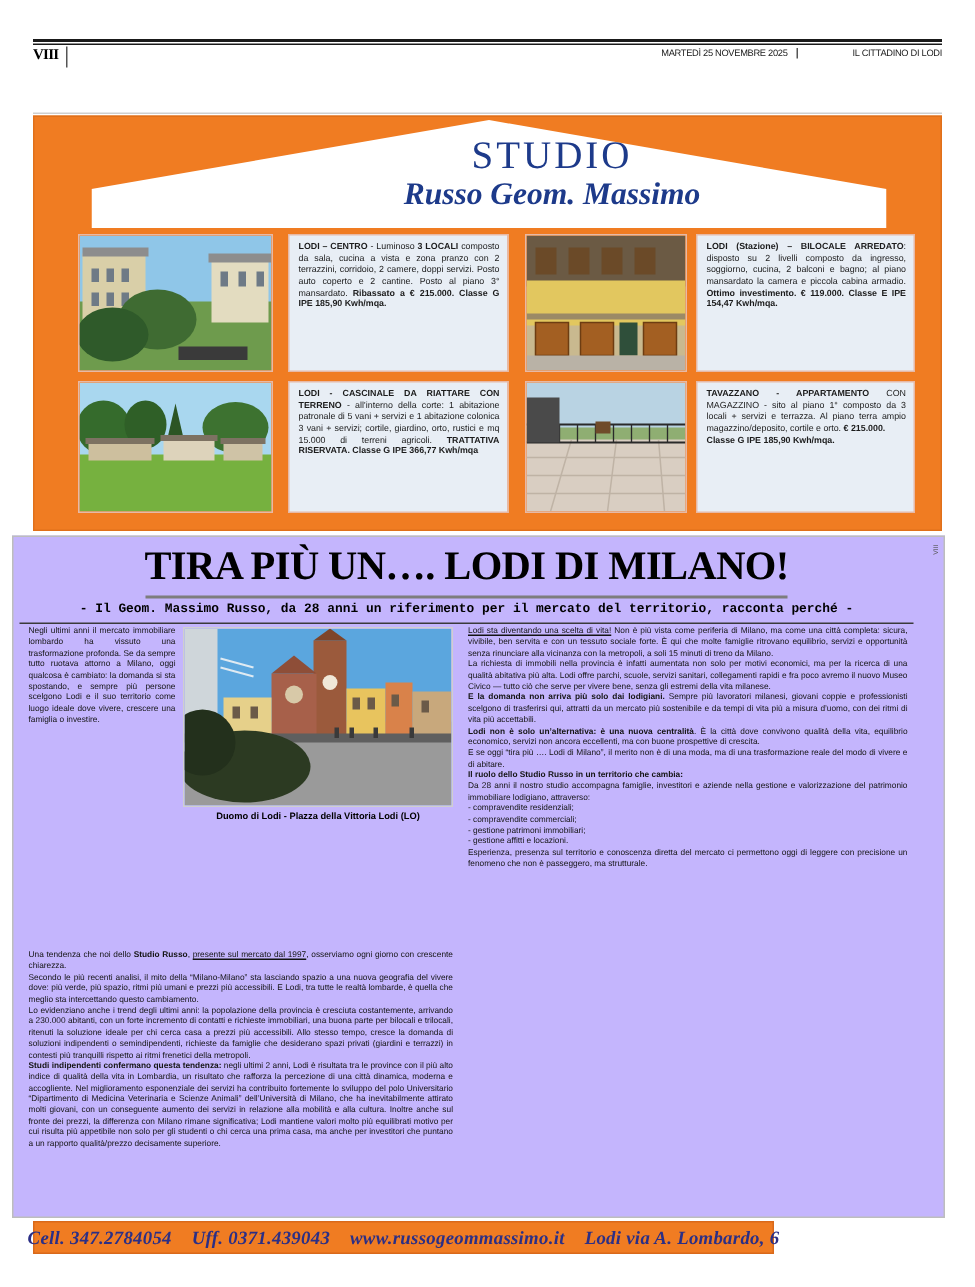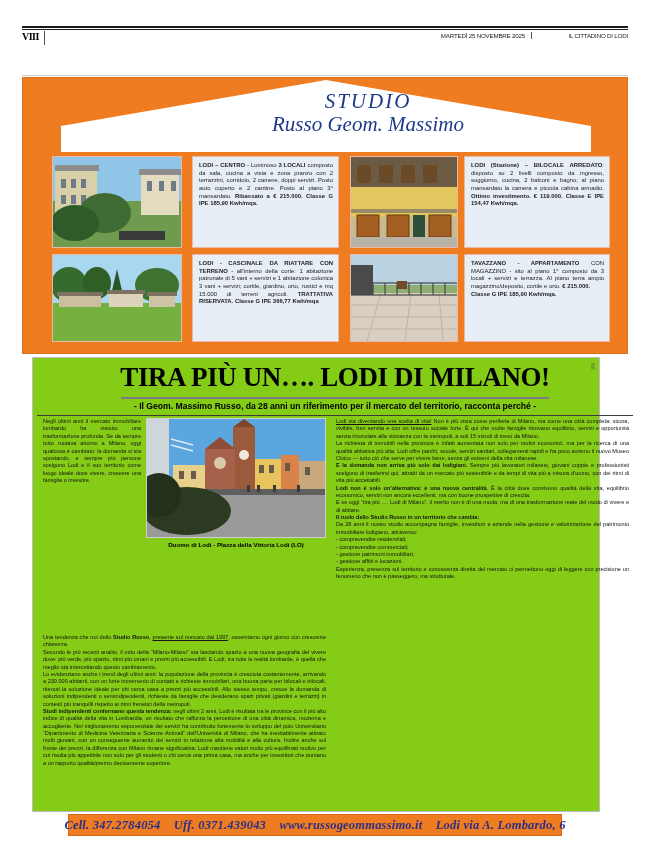--- a/index.html
+++ b/index.html
@@ -25,22 +25,22 @@
   .bar-under{position:absolute;left:22px;top:72px;width:606px;height:3px;background:#fff;
              border-bottom:1px solid #cfcfcf;}
 
   
   .advert{position:absolute;left:22px;top:77px;width:606px;height:277px;background:#f07c22;
           border:1px solid #e0701a;box-sizing:border-box;}
   .roof{position:absolute;left:38px;top:2px;width:530px;height:72px;}
   .roof svg{display:block;}
   .studio-block{position:absolute;left:195px;top:12px;width:300px;text-align:center;
                 font-family:"Liberation Serif",serif;color:#1d3a8a;}
-  .studio-1{font-size:21px;font-style:italic;letter-spacing:2px;line-height:1.05;}
-  .studio-2{font-size:21px;font-style:italic;font-weight:normal;line-height:1.15;}
+  .studio-1{font-size:26px;letter-spacing:2px;line-height:1.05;}
+  .studio-2{font-size:21px;font-style:italic;font-weight:bold;line-height:1.15;}
   .studio-3{font-size:11px;font-style:italic;font-weight:bold;margin-top:1px;}
 
   .logo-badge{position:absolute;left:44px;top:85px;width:48px;height:44px;background:#cfe3f2;
               border:2px solid #fff;border-radius:10px;overflow:hidden;}
   .badge28{position:absolute;right:22px;top:82px;width:52px;height:52px;}
 
   
   .anni-circle{position:absolute;left:6px;top:4px;width:40px;height:40px;border-radius:50%;
                background:#fff;border:2px solid #d9b23c;display:flex;align-items:center;
                justify-content:center;}
@@ -51,27 +51,27 @@
 
   
   .cards{position:absolute;left:10px;top:78px;width:586px;}
   .card{position:absolute;box-sizing:border-box;border:1px solid #e7b9a6;background:#e8eef5;}
   .photo{position:absolute;box-sizing:border-box;border:1px solid #e7b9a6;overflow:hidden;}
   .ltext{font-size:5.9px;line-height:1.30;color:#1b1b1b;text-align:justify;padding:5px 5px 4px 6px;
          font-family:"Liberation Sans",sans-serif;}
   .ltext b{font-weight:bold;}
 
   
-  .article{position:absolute;left:32px;top:357px;width:568px;height:455px;background:#84cc16;
+  .article{position:absolute;left:8px;top:357px;width:622px;height:455px;background:#c4b5fd;
            border:1px solid #bdbdbd;box-sizing:border-box;}
   .headline{position:absolute;left:0;top:4px;width:604px;text-align:center;
             font-family:"Liberation Serif",serif;font-weight:bold;font-size:27px;letter-spacing:-0.4px;}
   .head-rule{position:absolute;left:88px;top:39px;width:428px;height:2px;background:#7d7d7d;}
   .subhead{position:absolute;left:0;top:43px;width:604px;text-align:center;
-           font-family:Liberation Sans, sans-serif;font-weight:bold;font-size:8.6px;}
+           font-family:Liberation Mono, monospace;font-weight:bold;font-size:8.6px;}
   .subhead-rule{position:absolute;left:4px;top:57px;width:596px;height:1px;background:#3a3a3a;}
   .pagenum{position:absolute;right:3px;top:5px;font-size:4.5px;color:#555;
            writing-mode:vertical-rl;transform:rotate(180deg);}
 
   .colL{position:absolute;left:10px;top:60px;width:98px;}
   .colLwide{position:absolute;left:10px;top:276px;width:283px;}
   .colR{position:absolute;left:303px;top:60px;width:293px;}
 
   .body-txt{font-size:5.55px;line-height:1.335;text-align:justify;color:#141414;
             font-family:"Liberation Sans",sans-serif;}
@@ -80,21 +80,21 @@
   .p{margin:0 0 0 0;}
 
   .duomo{position:absolute;left:113px;top:60px;width:180px;height:120px;overflow:hidden;
          border:1px solid #cfcfcf;box-sizing:border-box;}
   .duomo-cap{position:absolute;left:113px;top:183px;width:180px;text-align:center;
              font-size:6.2px;font-weight:bold;}
 
   
   .footer{position:absolute;left:22px;top:814px;width:494px;height:22px;background:#f07c22;
           border:1px solid #d9691a;box-sizing:border-box;display:flex;align-items:center;
-          justify-content:center;margin-left:46px;}
+          justify-content:center;}
   .footer-txt{font-family:"Liberation Serif",serif;font-style:italic;font-weight:bold;font-size:12.5px;
               color:#2b2f86;letter-spacing:0.2px;white-space:nowrap;}
   .footer-txt span{margin:0 5px;}
 </style>
 </head>
 <body>
 
 <div class="page">
 
   <div class="masthead">

